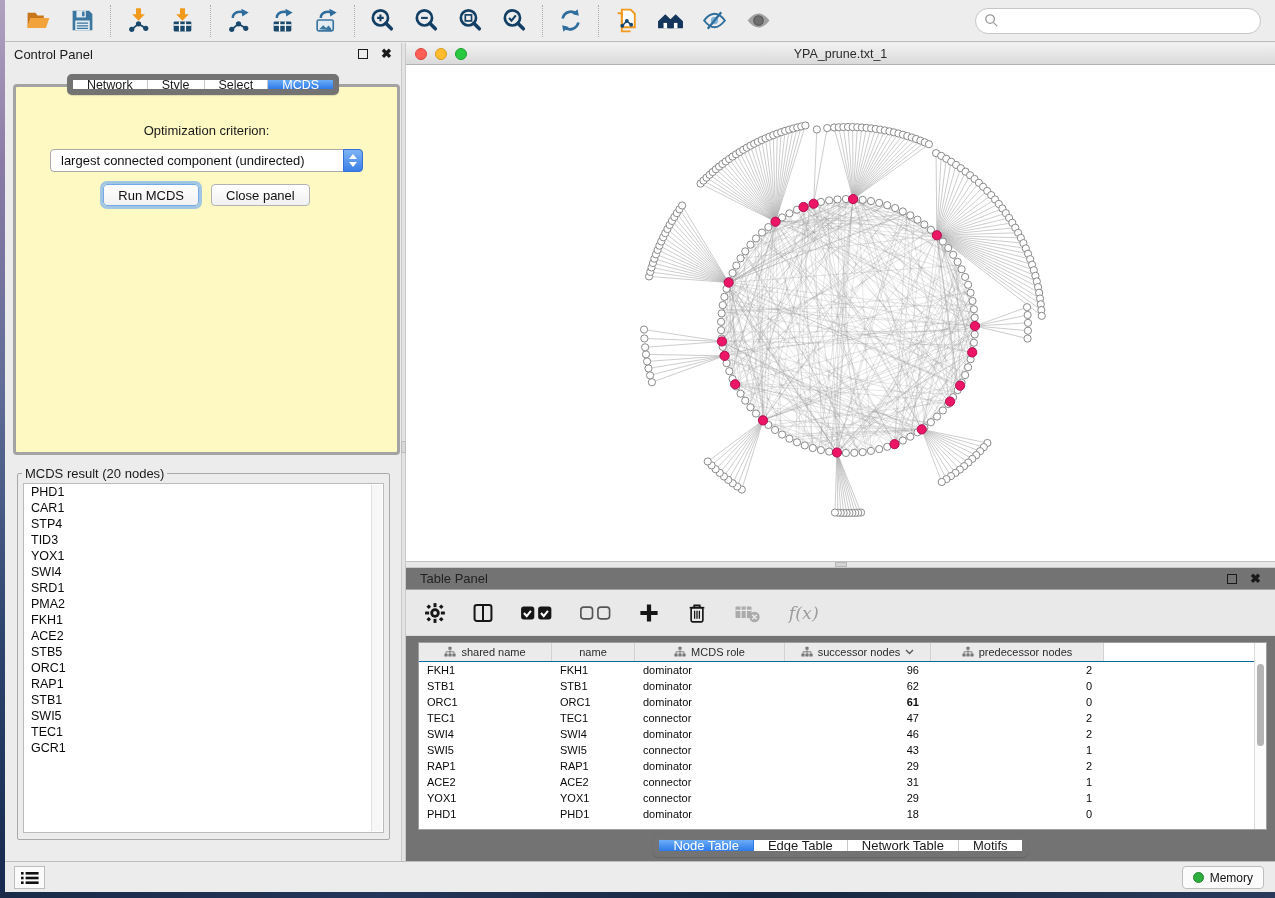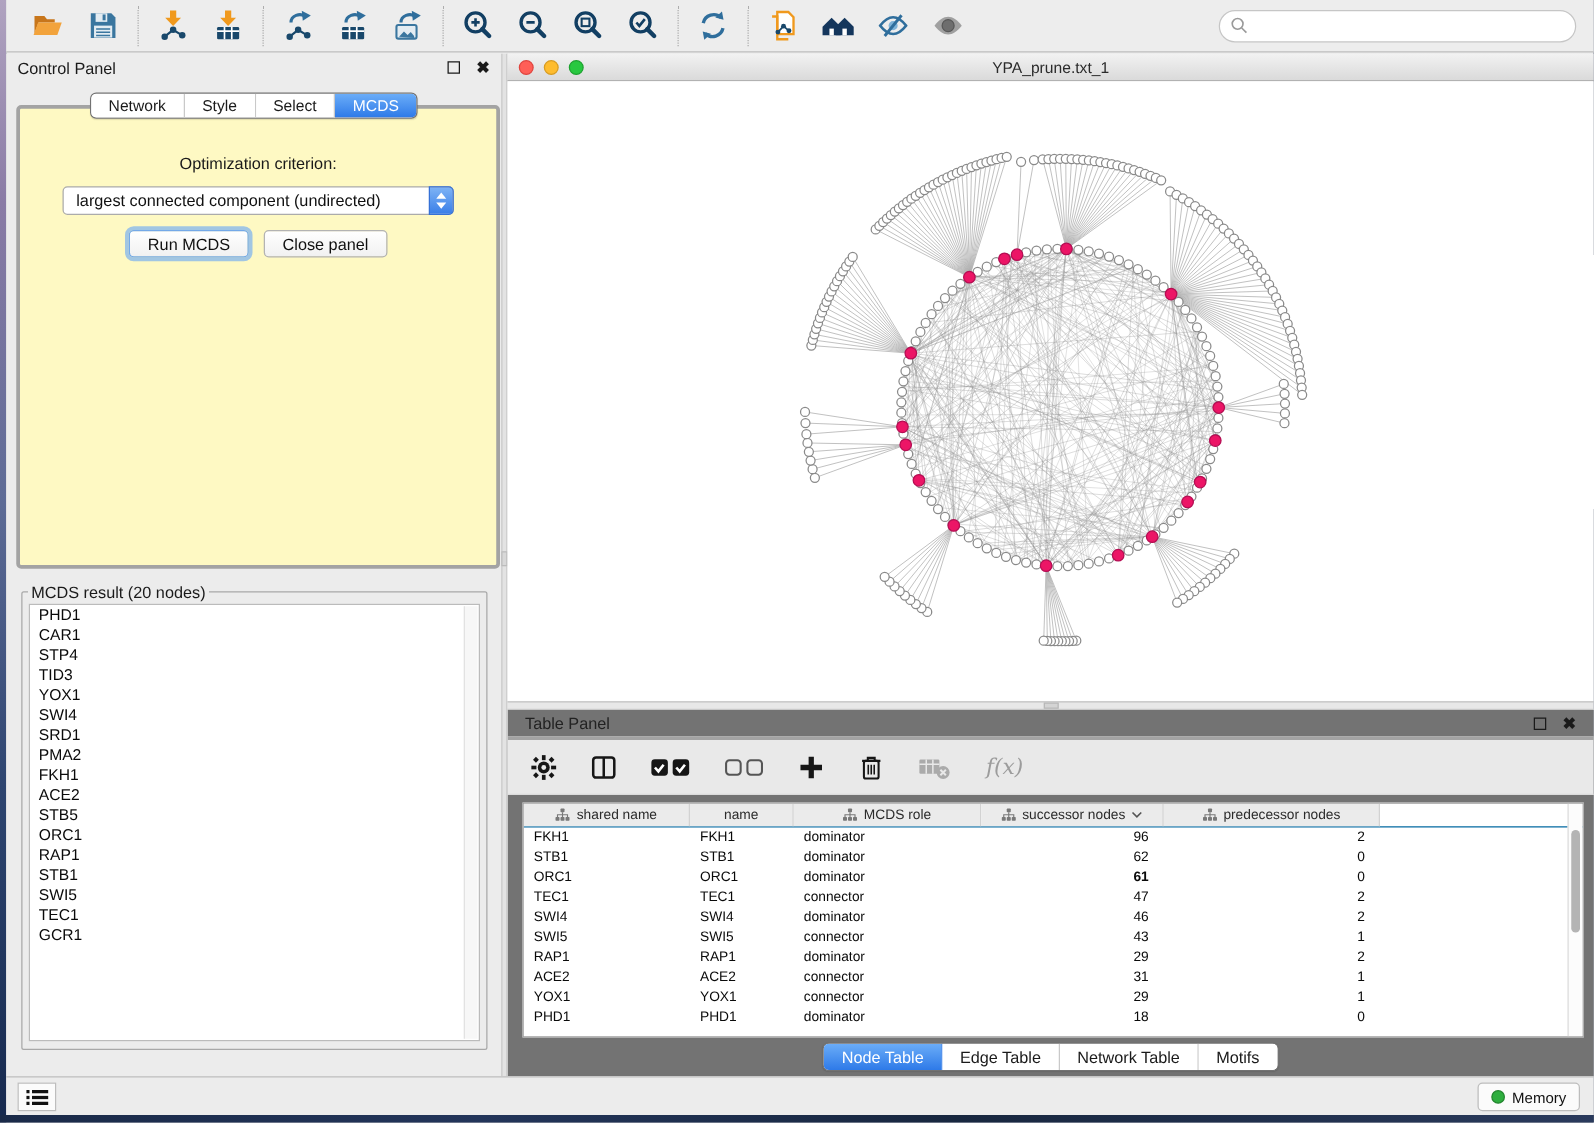--- a/index.html
+++ b/index.html
@@ -26,21 +26,21 @@
   .vsplit{width:5px;background:#e3e3e3;border-left:1px solid #c9c9c9;border-right:1px solid #c9c9c9;position:relative;}
   .vsplit .grip{position:absolute;top:398px;left:-1px;right:-1px;height:12px;background:#d8d8d8;border:1px solid #bcbcbc;}
 
   
   .control-panel{width:396px;position:relative;background:#ececec;}
   .win-titlebar{height:22px;display:flex;align-items:center;padding:0 9px;font-size:13px;color:#1a1a1a;}
   .win-title{flex:1;}
   .win-float{width:10px;height:10px;border:1.6px solid #1a1a1a;margin-right:13px;cursor:pointer;background:transparent;}
   .win-close{font-size:13px;font-weight:bold;color:#1a1a1a;cursor:pointer;line-height:10px;}
   .cp-tabs{display:flex;justify-content:center;margin-top:9px;position:relative;z-index:2;}
-  .seg{display:flex;border:1px solid #737373;border-radius:5px;overflow:hidden;background:#fff;height:21px;box-shadow:0 0.5px 1px rgba(0,0,0,.12);}
+  .seg{display:flex;border:6px solid #737373;border-radius:5px;overflow:hidden;background:#fff;height:21px;box-shadow:0 0.5px 1px rgba(0,0,0,.12);text-decoration:underline;}
   .seg-item{padding:0 14px;font-size:12.5px;display:flex;align-items:center;border-right:1px solid #c9c9c9;color:#1a1a1a;cursor:pointer;background:#fff;white-space:nowrap;}
   .seg-item:last-child{border-right:none;}
   .seg-item.active{background:linear-gradient(#6badf8,#2e7ae8);color:#fff;border-right-color:#2e7ae8;}
   .cp-body{margin:-11px 1px 0 8px;height:371px;background:#fef9c3;border:3px solid #a3a3a3;border-radius:4px;position:relative;z-index:1;}
   .opt-label{text-align:center;margin-top:36px;font-size:13px;color:#1a1a1a;}
   .dropdown{width:313px;height:23px;margin:11px auto 0;background:#fff;border:1px solid #ababab;border-radius:4px;display:flex;align-items:center;position:relative;font-size:13px;padding-left:10px;cursor:pointer;color:#111;}
   .dd-cap{position:absolute;right:-1px;top:-1px;bottom:-1px;width:20px;border-radius:0 4px 4px 0;background:linear-gradient(#7db3f5,#3a7fe8);display:flex;flex-direction:column;align-items:center;justify-content:center;gap:3px;border:1px solid #3571d6;}
   .dd-cap .up{width:0;height:0;border-left:4px solid transparent;border-right:4px solid transparent;border-bottom:5px solid #fff;}
   .dd-cap .down{width:0;height:0;border-left:4px solid transparent;border-right:4px solid transparent;border-top:5px solid #fff;}
   .btn-row{display:flex;justify-content:center;gap:12px;margin-top:12px;}
@@ -63,21 +63,21 @@
   .dot.green{background:#28c840;border:0.5px solid #1da22f;}
   .net-title{position:absolute;left:0;right:0;text-align:center;font-size:12.5px;color:#2b2b2b;}
   .net-canvas{flex:1;background:#fff;position:relative;overflow:hidden;}
   .net-canvas svg{position:absolute;inset:0;}
   .hsplit{height:7px;background:#e8e8e8;border-top:1px solid #c2c2c2;border-bottom:1px solid #c9c9c9;position:relative;flex:0 0 auto;}
   .hsplit .grip{position:absolute;left:50%;margin-left:-6px;top:0px;width:12px;height:5px;background:#d4d4d4;border:1px solid #b8b8b8;}
 
   
   .table-panel{flex:1;display:flex;flex-direction:column;background:#737373;min-height:0;}
   .tp-titlebar{height:21px;display:flex;align-items:center;padding:0 14px;font-size:13px;}
-  .tp-toolbar{height:47px;display:flex;align-items:center;gap:26px;padding:0 18px;background:#e9e9e9;border-top:3px solid #a3a3a3;border-bottom:1px solid #dcdcdc;}
+  .tp-toolbar{height:47px;display:flex;align-items:center;gap:26px;padding:0 18px;background:#e9e9e9;border-top:1px solid #a3a3a3;border-bottom:1px solid #dcdcdc;}
   .tbicon{height:26px;display:flex;align-items:center;cursor:pointer;}
   .tbicon svg{height:22px;display:block;}
   .tp-table{margin:6px 8px 0 12px;flex:1;background:#fff;border:1px solid #9f9f9f;position:relative;overflow:hidden;}
   .thead{display:flex;height:19px;border-bottom:1px solid #0369a1;}
   .hcell{display:flex;align-items:center;justify-content:center;gap:5px;font-size:11px;color:#2b2b2b;background:#ebebeb;border-right:1px solid #d2d2d2;cursor:pointer;overflow:hidden;white-space:nowrap;}
   .hcell svg{flex:0 0 auto;}
   .trow{display:flex;height:16px;font-size:11px;align-items:center;color:#0a0a0a;}
   .tcell{overflow:hidden;white-space:nowrap;}
   .tcell.left{padding-left:8px;text-align:left;}
   .tcell.right{padding-right:12px;text-align:right;}

